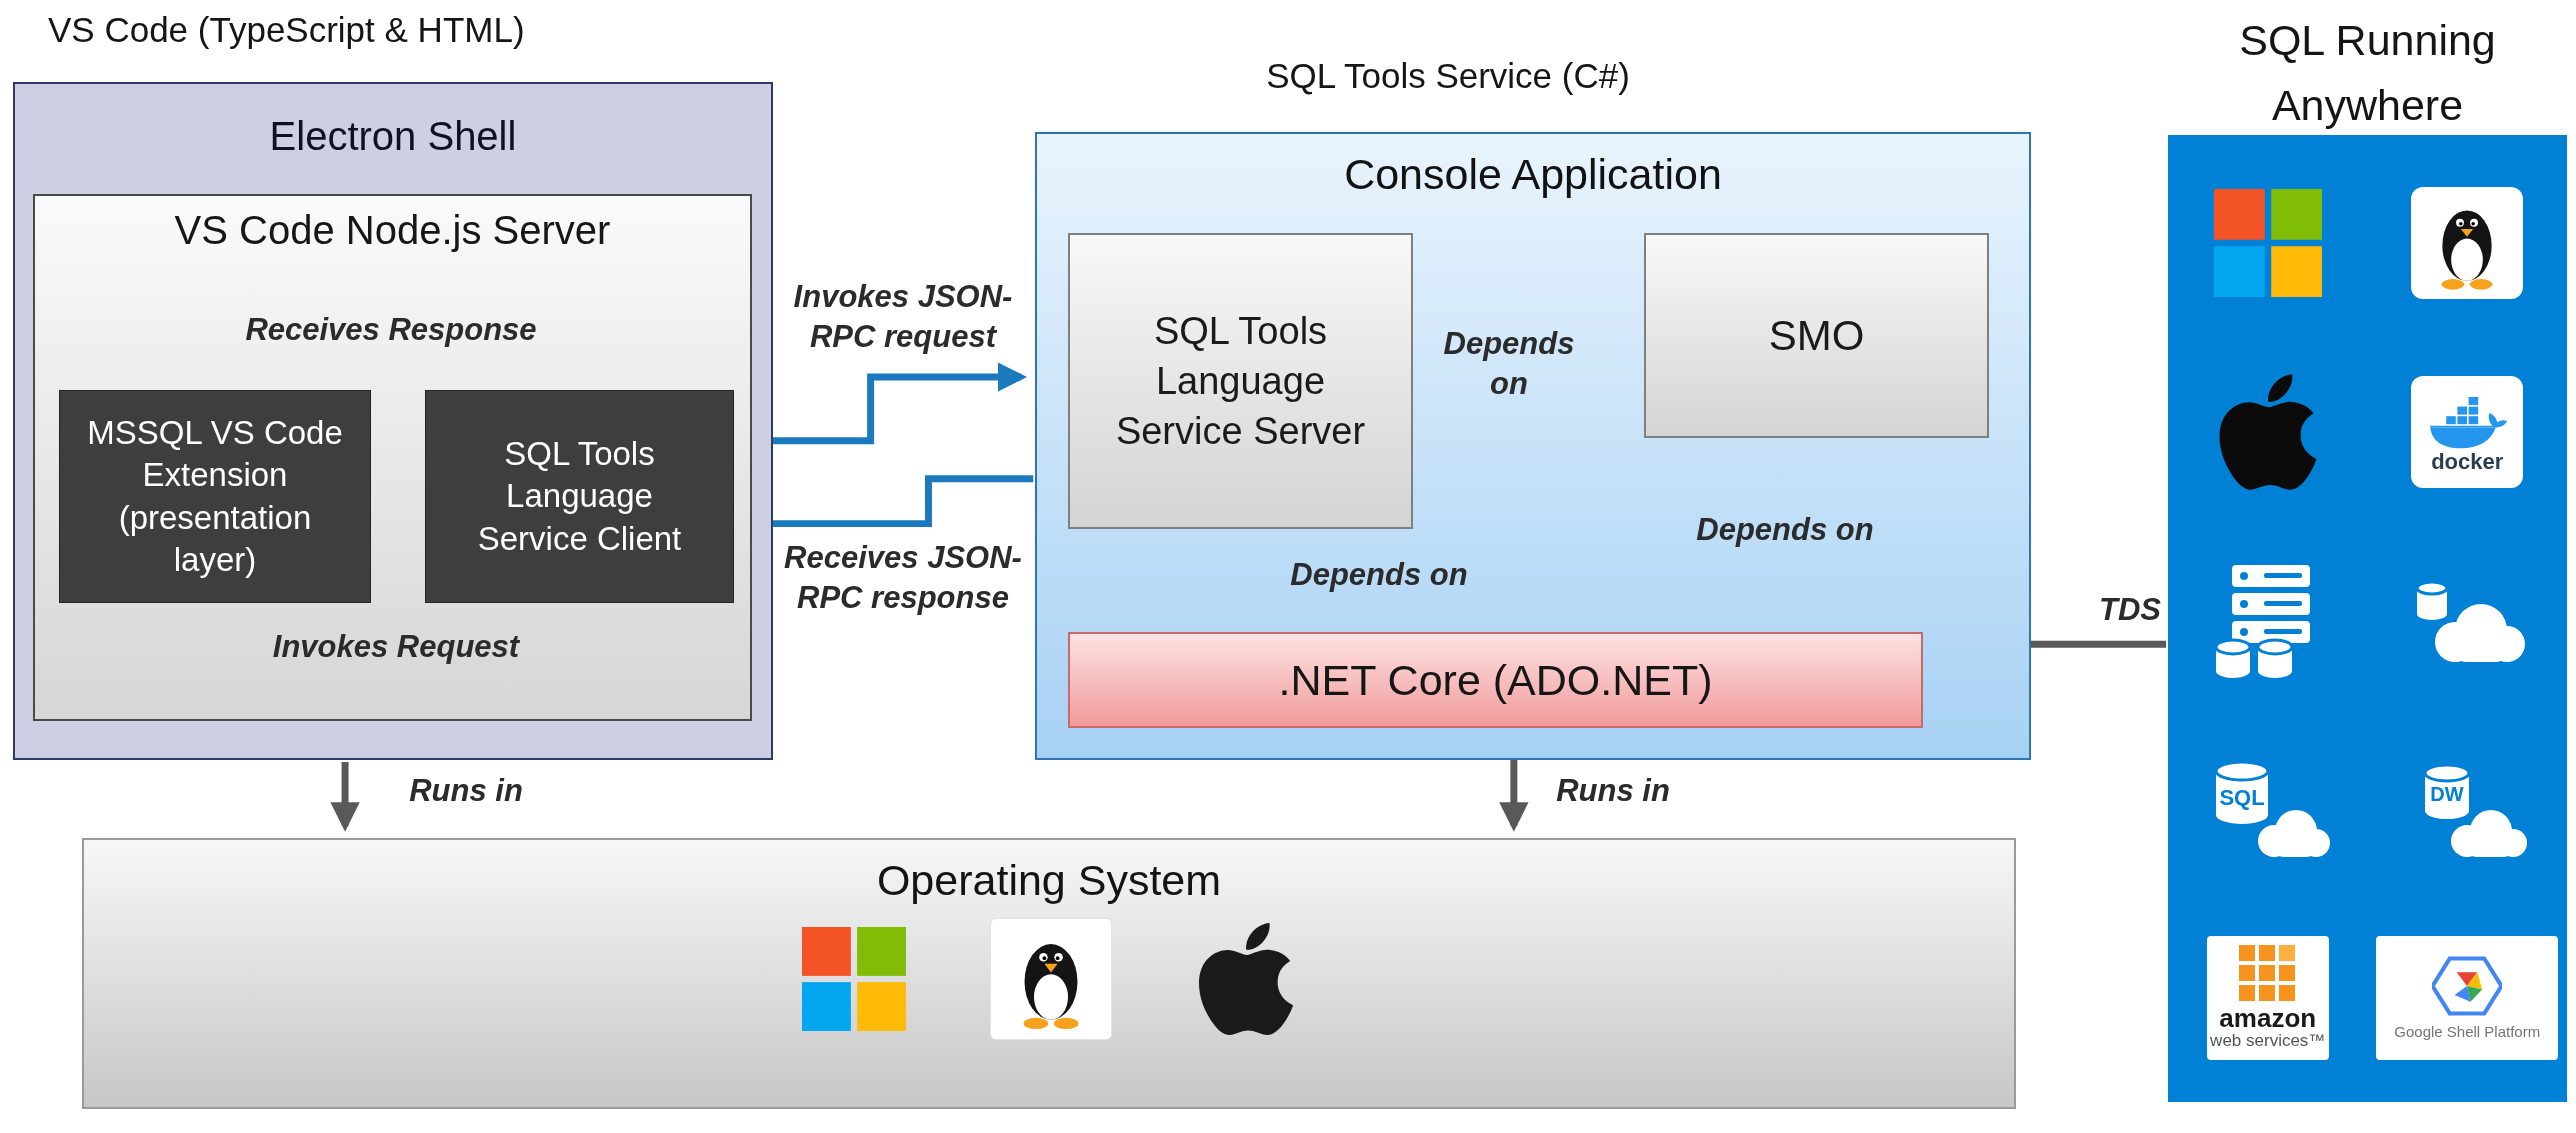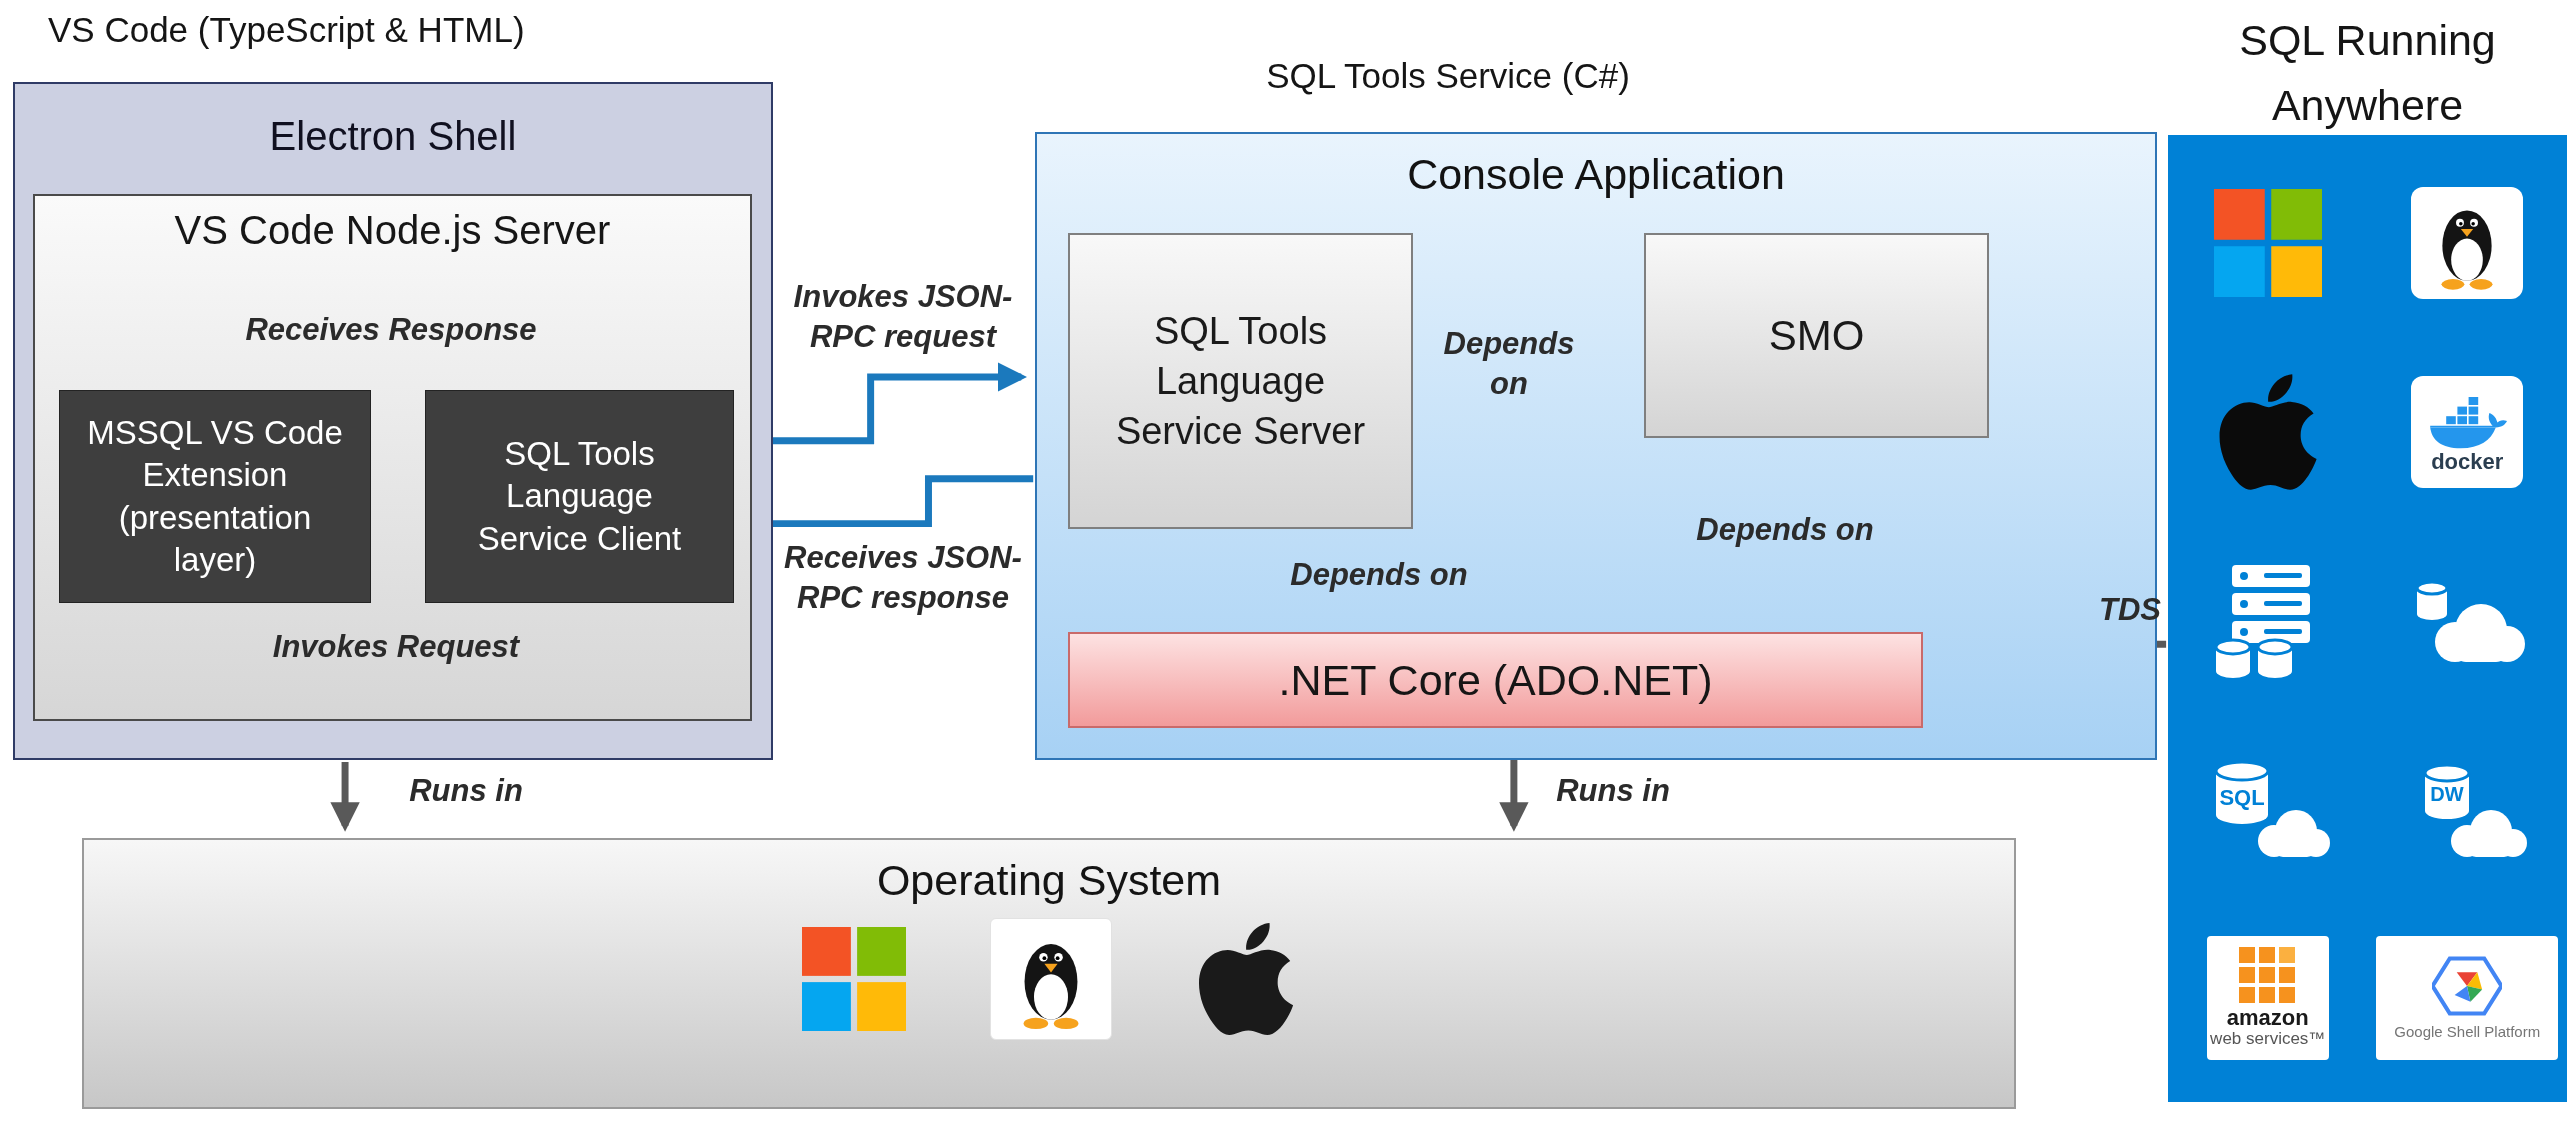--- a/index.html
+++ b/index.html
@@ -20,21 +20,21 @@
   .electron-title { width:100%; text-align:center; padding-top:30px; font-size:40px; color:#101020; }
   .node-server { left:33px; top:194px; width:719px; height:527px;
     background:linear-gradient(180deg,#fafafa 0%,#d6d6d6 100%); border:2px solid #4a4a4a; }
   .node-title { width:100%; text-align:center; padding-top:12px; font-size:40px; color:#161616; }
   .darkbox { background:#3e3e3e; border:1px solid #232323; color:#ffffff;
     display:flex; align-items:center; justify-content:center; text-align:center;
     font-size:33px; line-height:1.28; white-space:pre-line; }
   .mssql-box { left:59px; top:390px; width:312px; height:213px; }
   .client-box { left:425px; top:390px; width:309px; height:213px; }
   
-  .console-app { left:1035px; top:132px; width:1122px; height:628px;
+  .console-app { left:1035px; top:132px; width:996px; height:628px;
     background:linear-gradient(180deg,#e9f4fd 0%,#a7d1f4 100%); border:2px solid #2e75b6; }
   .console-title { width:100%; text-align:center; padding-top:16px; font-size:43px; color:#121212; }
   .graybox { background:linear-gradient(180deg,#f8f8f8 0%,#d4d4d4 100%); border:2px solid #7f7f7f;
     display:flex; align-items:center; justify-content:center; text-align:center;
     font-size:38px; line-height:1.32; color:#1a1a1a; white-space:pre-line; }
   .server-box { left:1068px; top:233px; width:345px; height:296px; }
   .smo-box { left:1644px; top:233px; width:345px; height:205px; font-size:42px; }
   .netcore-box { left:1068px; top:632px; width:855px; height:96px;
     background:linear-gradient(180deg,#fde2e2 0%,#f29b9b 100%); border:2px solid #c96a6a;
     display:flex; align-items:center; justify-content:center; font-size:43px; color:#161616; }
@@ -47,21 +47,21 @@
   .right-panel { left:2168px; top:135px; width:399px; height:967px; background:#0081d6; }
   .panel-title { position:absolute; left:2168px; width:399px; top:8px; text-align:center;
     font-size:43px; line-height:1.5; color:#151515; white-space:pre-line; }
   .panel-grid { position:absolute; inset:0; display:grid;
     grid-template-columns:1fr 1fr; grid-template-rows:repeat(5,1fr);
     place-items:center; padding:22px 8px 18px; box-sizing:border-box;gap:16px; }
   .tile { background:#ffffff; border-radius:12px; display:flex; flex-direction:column;
     align-items:center; justify-content:center; }
   .docker-word { font-size:22px; font-weight:bold; color:#2b3e50; margin-top:-4px; }
   .aws-tile { width:122px; height:124px; border-radius:4px; }
-  .aws-amazon { font-size:22px; font-weight:bold; color:#1a1a1a; line-height:1; margin-top:4px; }
+  .aws-amazon { font-size:26px; font-weight:bold; color:#1a1a1a; line-height:1; margin-top:4px; }
   .aws-ws { font-size:17px; color:#555; line-height:1.2; }
   .gcp-tile { width:182px; height:124px; border-radius:4px; }
   .gcp-text { font-size:15px; color:#757575; margin-top:6px; }
   .cyl-label { font-weight:bold; fill:#0081d6; font-family:"Liberation Sans",sans-serif; }
 </style>
 </head>
 <body>
 
 <div class="canvas">
 

